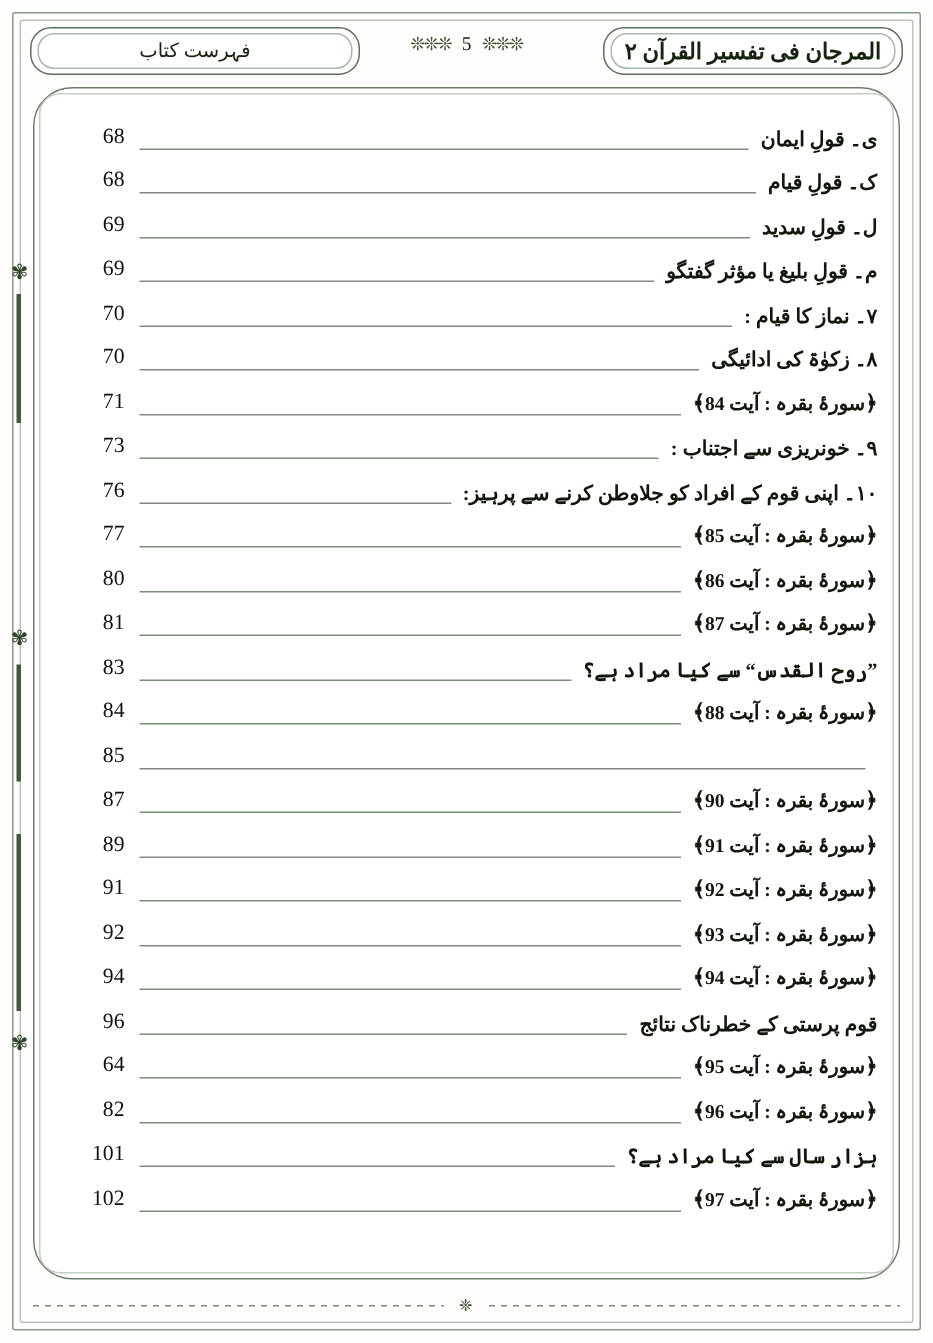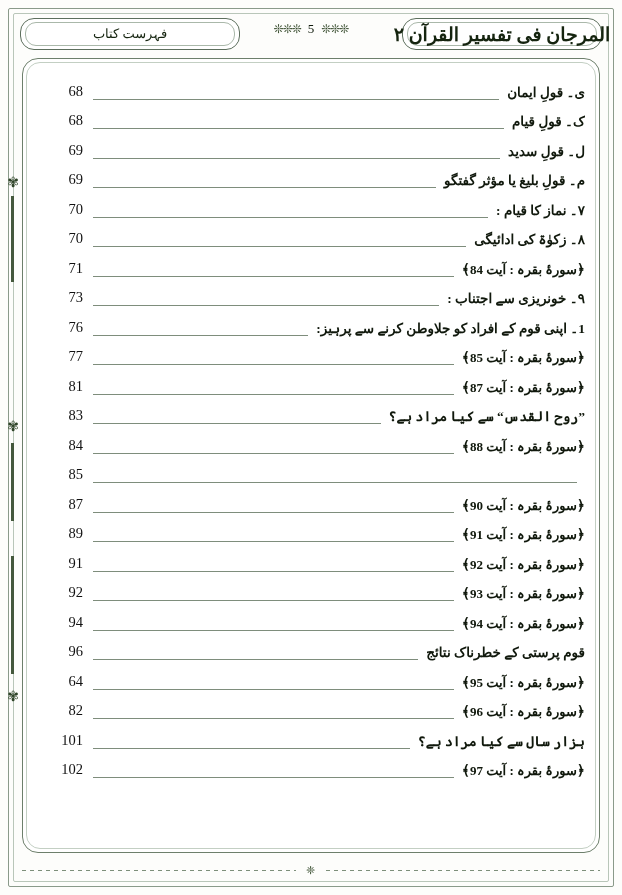--- a/index.html
+++ b/index.html
@@ -76,21 +76,21 @@
     right: 4px;
     top: 3px;
     bottom: 3px;
     border: 1px solid #aab8aa;
     border-radius: 11px;
     pointer-events: none;
   }
   .header-title {
     position: relative;
     z-index: 2;
-    font-size: 19px;
+    font-size: 15px;
     color: #15240f;
     font-weight: bold;
     direction: rtl;
     white-space: nowrap;
   }
   .header-sub {
     position: relative;
     z-index: 2;
     font-size: 13px;
     color: #15240f;
@@ -120,21 +120,21 @@
   }
 
   
   .content-panel {
     position: absolute;
     left: 22px;
     top: 58px;
     width: 578px;
     height: 795px;
     border: 1px solid #6d7f6b;
-    border-radius: 16px;
+    border-radius: 26px;
     box-sizing: border-box;
     background: #ffffff;
   }
   .content-panel::after {
     content: "";
     position: absolute;
     left: 3px;
     top: 3px;
     right: 3px;
     bottom: 3px;
@@ -308,26 +308,31 @@
           <div class="toc-title ayah"><span class="brace">﴿</span><span>سورۂ بقرہ : آیت 84</span><span class="brace">﴾</span></div>
         </div>
         <div class="toc-row">
           <div class="toc-page">73</div>
           <div class="toc-leader"></div>
           <div class="toc-title">۹۔ خونریزی سے اجتناب :</div>
         </div>
         <div class="toc-row">
           <div class="toc-page">76</div>
           <div class="toc-leader"></div>
-          <div class="toc-title">1۔ اپنی قوم کے افراد کو جلاوطن کرنے سے پرہیز:</div>
+          <div class="toc-title">۱۰۔ اپنی قوم کے افراد کو جلاوطن کرنے سے پرہیز:</div>
         </div>
         <div class="toc-row">
           <div class="toc-page">77</div>
           <div class="toc-leader"></div>
           <div class="toc-title ayah"><span class="brace">﴿</span><span>سورۂ بقرہ : آیت 85</span><span class="brace">﴾</span></div>
+        </div>
+        <div class="toc-row">
+          <div class="toc-page">80</div>
+          <div class="toc-leader"></div>
+          <div class="toc-title ayah"><span class="brace">﴿</span><span>سورۂ بقرہ : آیت 86</span><span class="brace">﴾</span></div>
         </div>
         <div class="toc-row">
           <div class="toc-page">81</div>
           <div class="toc-leader"></div>
           <div class="toc-title ayah"><span class="brace">﴿</span><span>سورۂ بقرہ : آیت 87</span><span class="brace">﴾</span></div>
         </div>
         <div class="toc-row">
           <div class="toc-page">83</div>
           <div class="toc-leader"></div>
           <div class="toc-title">”روح القدس“ سے کیا مراد ہے؟</div>

